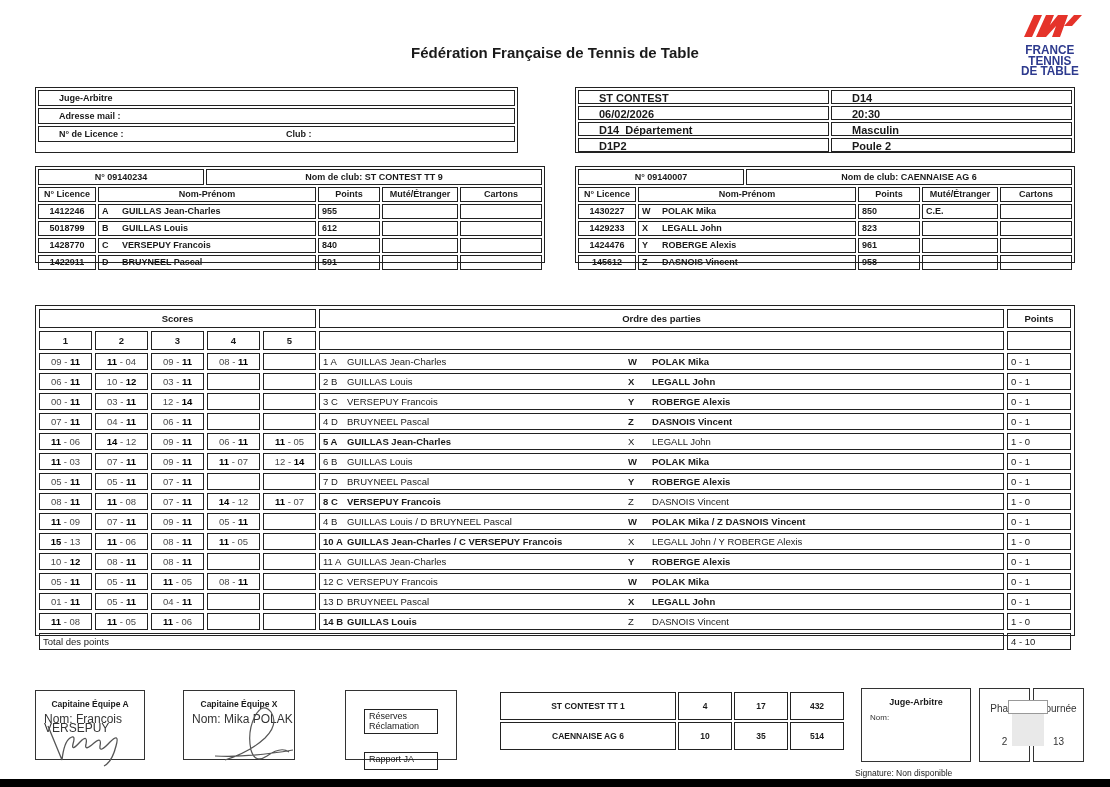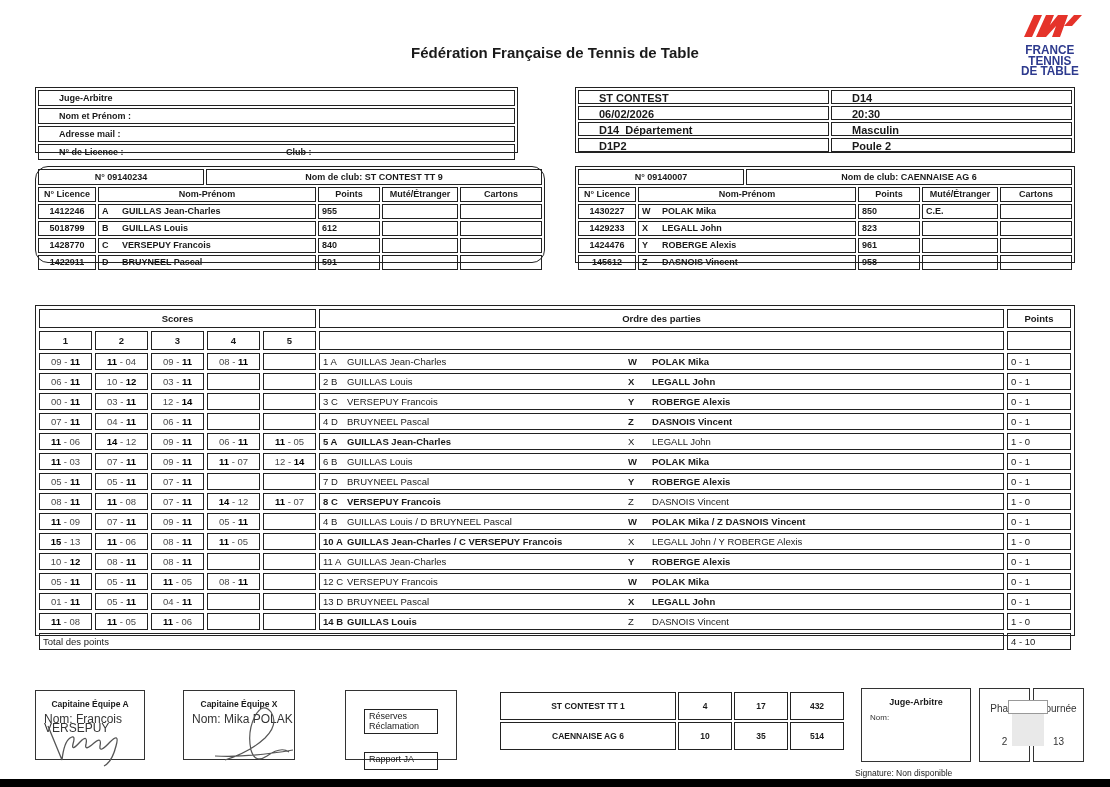--- a/index.html
+++ b/index.html
@@ -81,21 +81,20 @@
     </svg>
     <div class="logo-text">
       <div>FRANCE</div>
       <div>TENNIS</div>
       <div>DE TABLE</div>
     </div>
   </div>
 
   <div class="outline" style="left:35px;top:87px;width:483px;height:66px;">
     <div class="cellrow">Juge-Arbitre</div>
-    <div class="cellrow">Nom et Prénom :</div>
     <div class="cellrow">Adresse mail :</div>
     <div class="cellrow">
       <span>N° de Licence :</span>
       <span style="position:absolute;left:250px;">Club :</span>
     </div>
   </div>
 
   <div class="outline" style="left:575px;top:87px;width:500px;height:66px;">
     <div id="info-rows">
         <div class="inforow">
@@ -110,21 +109,21 @@
           <div class="ic l">D14_Département</div>
           <div class="ic r">Masculin</div>
         </div>
         <div class="inforow">
           <div class="ic l">D1P2</div>
           <div class="ic r">Poule 2</div>
         </div>
       </div>
   </div>
 
-  <div class="outline" style="left:35px;top:166px;width:510px;height:97px;border-radius:13px;">
+  <div class="outline" style="left:35px;top:166px;width:510px;height:97px;">
     <div id="team-0">
         <div class="trow1">
           <span class="num">N° 09140234</span>
           <span class="club">Nom de club: ST CONTEST TT 9</span>
         </div>
         <table class="grid">
           <colgroup>
             <col style="width: 58px;">
             <col style="width: 218px;">
             <col style="width: 62px;">

